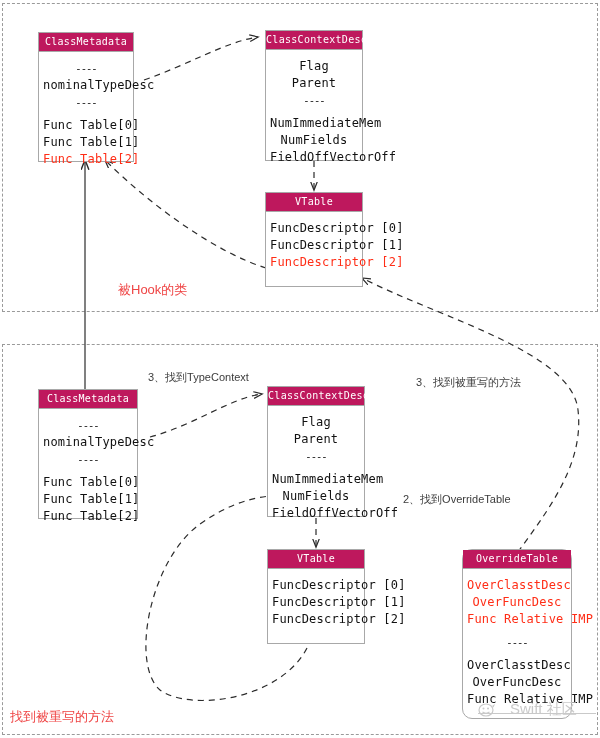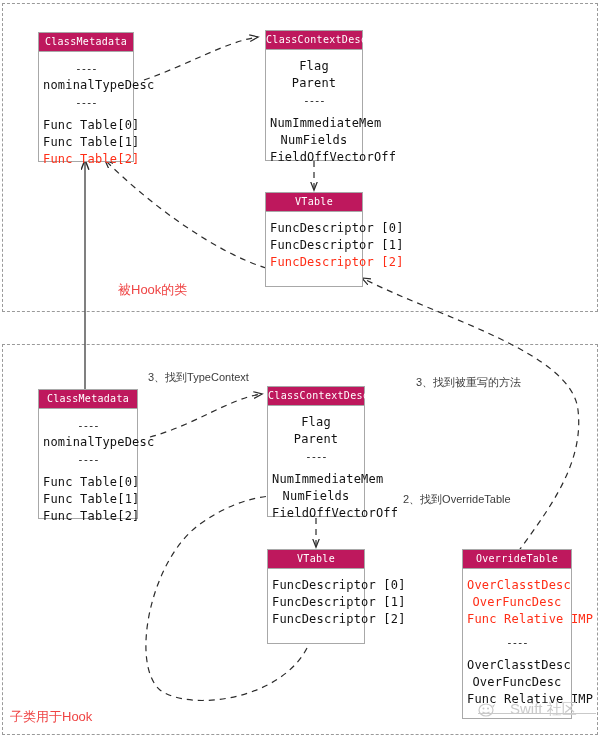--- a/index.html
+++ b/index.html
@@ -136,21 +136,21 @@
     <path d="M307,648 C280,700 190,712 160,690 C130,664 150,560 200,524 C245,492 290,488 330,507" fill="none" stroke="#2b2b2b" stroke-width="1.2" stroke-dasharray="6,5" marker-end="url(#arrowOpen)"></path>
 
     <path d="M505,570 C540,520 585,470 578,410 C572,352 440,318 362,278" fill="none" stroke="#2b2b2b" stroke-width="1.2" stroke-dasharray="6,5" marker-end="url(#arrowOpen)"></path>
   </svg>
 
   <div class="step-label" style="left:148px; top:370px;">3、找到TypeContext</div>
   <div class="step-label" style="left:416px; top:375px;">3、找到被重写的方法</div>
   <div class="step-label" style="left:403px; top:492px;">2、找到OverrideTable</div>
 
   <div class="section-label" style="left:118px; top:281px;">被Hook的类</div>
-  <div class="section-label" style="left:10px; top:708px;">子类用于Hook</div>
+  <div class="section-label" style="left:10px; top:708px;">找到被重写的方法</div>
 
   <div class="node" style="left:38px; top:32px; width:96px; height:130px;">
     <div class="node-header">ClassMetadata</div>
     <div class="node-body">
         <div class="row sep">----</div>
         <div class="row">nominalTypeDesc</div>
         <div class="row sep">----</div>
         <div class="spacer-sm"></div>
         <div class="row">Func Table[0]</div>
         <div class="row">Func Table[1]</div>
@@ -208,21 +208,21 @@
 
   <div class="node" style="left:267px; top:549px; width:98px; height:95px;">
     <div class="node-header">VTable</div>
     <div class="node-body">
         <div class="row">FuncDescriptor [0]</div>
         <div class="row">FuncDescriptor [1]</div>
         <div class="row">FuncDescriptor [2]</div>
       </div>
   </div>
 
-  <div class="node" style="left:462px; top:549px; width:110px; height:170px;">
+  <div class="node" style="left:462px; top:549px; width:110px; height:170px;border-radius:10px;">
     <div class="node-header">OverrideTable</div>
     <div class="node-body">
         <div class="row red">OverClasstDesc</div>
         <div class="row red">OverFuncDesc</div>
         <div class="row red">Func Relative IMP</div>
         <div class="spacer-sm"></div>
         <div class="row sep">----</div>
         <div class="spacer-sm"></div>
         <div class="row">OverClasstDesc</div>
         <div class="row">OverFuncDesc</div>

